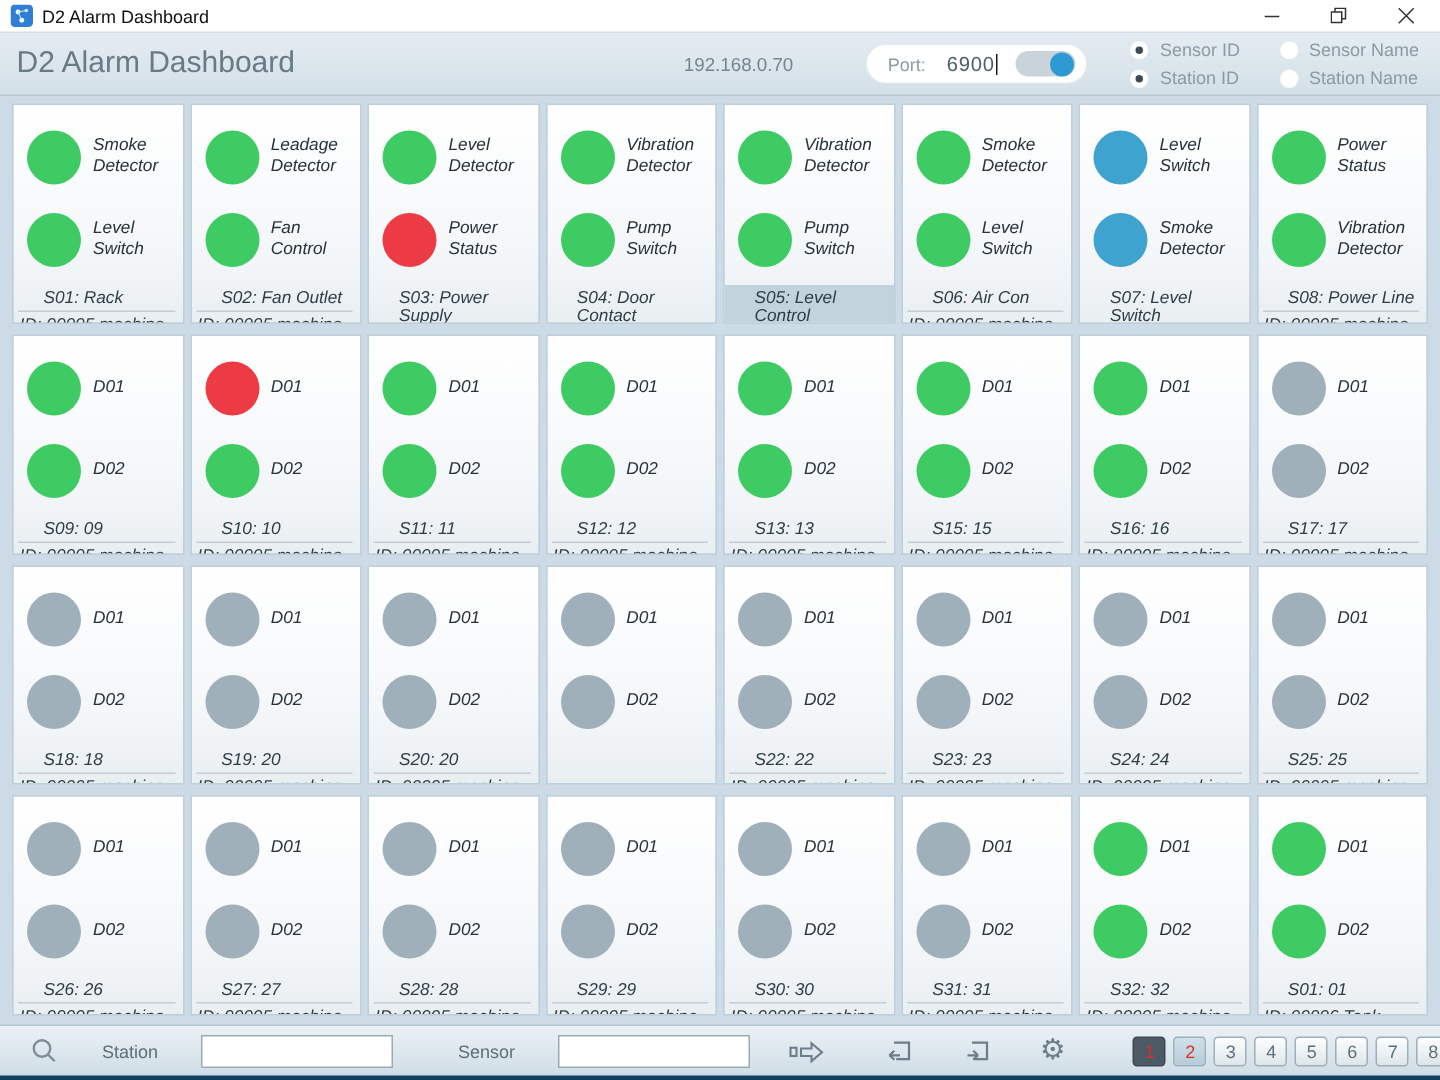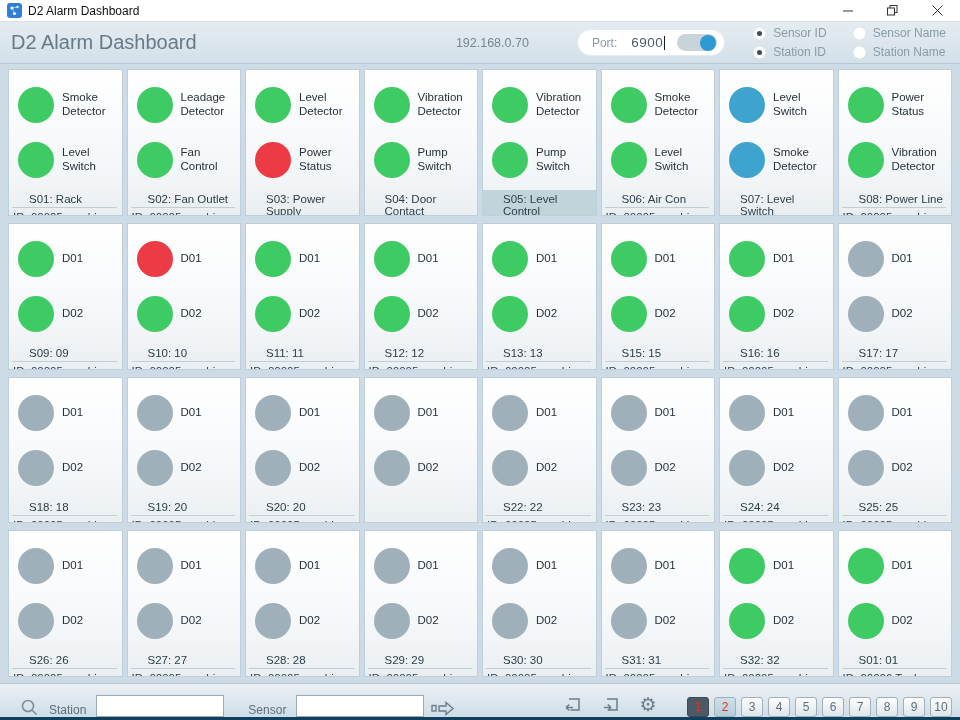--- a/index.html
+++ b/index.html
@@ -26,34 +26,34 @@
   .toggle-knob { position:absolute; right:1px; top:0.5px; width:16px; height:16px; border-radius:50%; background:#2e9ad3; }
   .radio-grid { display:grid; grid-template-columns:auto auto; grid-column-gap:26px; grid-row-gap:5px; margin-right:14px; }
   .radio-item { display:flex; align-items:flex-end; gap:7px; }
   .radio-circle { width:13px; height:13px; border-radius:50%; background:#fff; box-shadow:inset 0 0 1px rgba(90,110,125,.4); position:relative; flex:0 0 auto; }
   .radio-circle.checked::after { content:""; position:absolute; left:4px; top:4px; width:5px; height:5px; border-radius:50%; background:#3b4b55; }
   .radio-label { font-size:12px; color:#8a9ba6; white-space:nowrap; }
 
   
   .main { height:619px; padding:5px 8px 6px 8px; }
   .grid { height:100%; display:grid; grid-template-columns:repeat(8,1fr); grid-auto-rows:1fr; grid-column-gap:4px; grid-row-gap:7px; }
-  .card { background:linear-gradient(180deg,#ffffff 0%,#f3f6f8 72%,#e9eef1 100%); border:1px solid #bccfda; display:flex; flex-direction:column; overflow:hidden; }
+  .card { background:linear-gradient(180deg,#ffffff 0%,#f3f6f8 72%,#e9eef1 100%); border:1px solid #bccfda; display:flex; flex-direction:column; overflow:hidden;font-style:italic; }
   .sensors { flex:1; padding-top:10px; }
   .sensor-row { display:flex; align-items:center; gap:8px; margin-left:9px; height:50px; margin-bottom:5px; }
   .dot { width:36px; height:36px; border-radius:50%; flex:0 0 auto; }
   .dot-label { font-size:11.5px; line-height:1.2; color:#27323b; white-space:pre-line; width:72px; }
   .card-footer { flex:0 0 auto; }
   .station-name { font-size:11.5px; color:#2d3e48; padding:3px 4px 2px 20px; }
   .footer-sep { height:1px; background:#c2ced6; margin:0 5px 0 3px; }
   .station-id { font-size:11.5px; color:#2d3e48; padding:3px 4px 4px 4px; }
   .card.selected .card-footer { background:#c3d3dc; }
   .card.selected .footer-sep { background:#aebfc9; }
 
   
-  .bottombar { height:34px; background:linear-gradient(180deg,#ebf1f5,#cfdde6); border-top:1px solid #b7c7d2; display:flex; align-items:flex-end; }
+  .bottombar { height:34px; background:linear-gradient(180deg,#ebf1f5,#cfdde6); border-top:1px solid #b7c7d2; display:flex; align-items:center;gap:19px; }
   .bottom-edge { height:3px; background:#10405e; }
   .search-icon { margin:0 10px 0 20px; display:flex; }
   .field-label { font-size:12px; color:#5e6f7a; margin-right:10px; }
   .bar-input { width:128px; height:22px; border:1px solid #9aabb6; background:#fff; font-size:12px; padding:0 4px; margin-right:24px; outline:none; font-family:"Liberation Sans",sans-serif; }
   .go-icon { display:flex; margin-left:6px; }
   .bar-spacer { flex:1; }
   .tool-icon { display:flex; align-items:center; justify-content:center; width:26px; height:26px; margin-right:12px; color:#6b7e8a; }
   .gear-glyph { font-size:19px; line-height:1; color:#6b7e8a; }
   .pagination { display:flex; gap:5px; margin:0 8px 0 14px; }
   .page-btn { width:22px; height:20px; border:1px solid #9fb0ba; border-radius:3px; background:linear-gradient(180deg,#fdfefe,#dde6ea); color:#5f707a; font-size:12px; display:flex; align-items:center; justify-content:center; }

